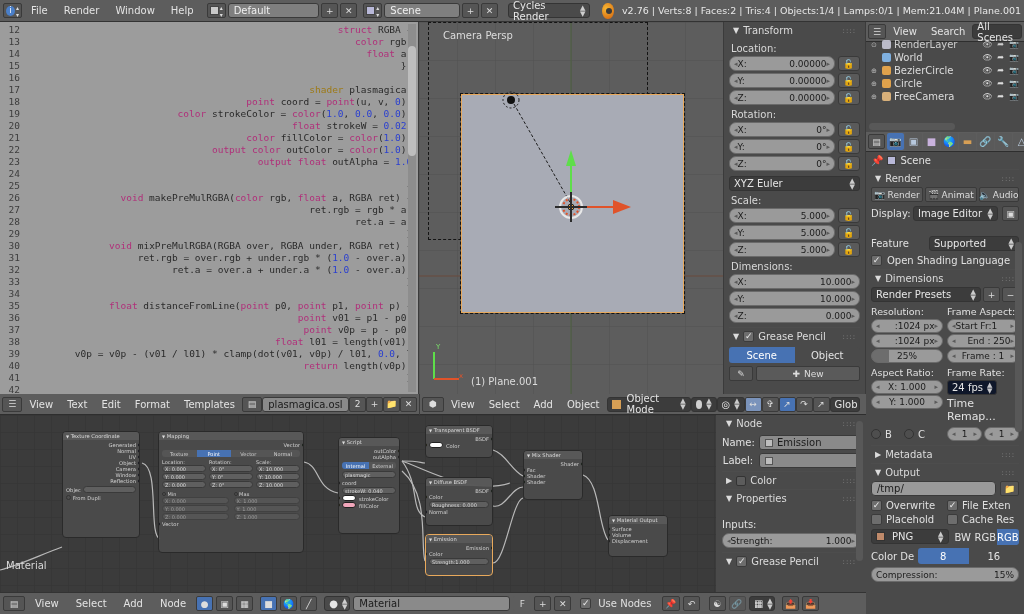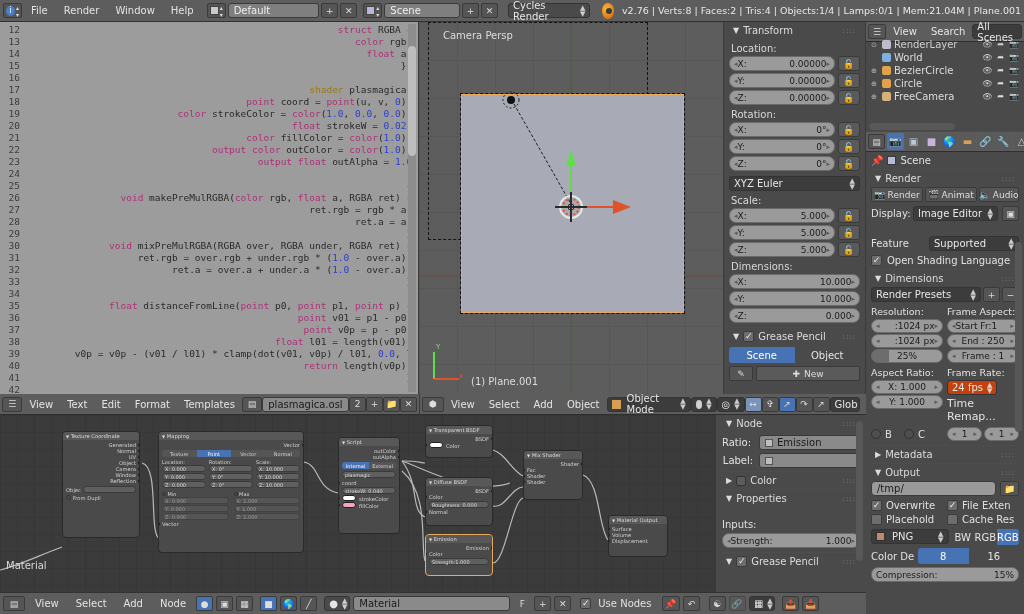--- a/index.html
+++ b/index.html
@@ -589,21 +589,21 @@
         </div>
         <div>
           <div style="font-size:9.5px;margin-bottom:2px;">Frame Aspect:</div>
           <div class="numf" style="margin-bottom:1px;">
               <span class="ar">◂</span>
               <span class="val" style="text-align:left;">Start Fr:1</span>
               <span class="ar">▸</span>
             </div>
           <div class="numf" style="margin-bottom:1px;">
               <span class="ar">◂</span>
-              <span class="val" style="text-align:center;">End : 250</span>
+              <span class="val" style="text-align:right;">End : 250</span>
               <span class="ar">▸</span>
             </div>
           <div class="numf">
               <span class="ar">◂</span>
               <span class="val" style="text-align:center;">Frame : 1</span>
               <span class="ar">▸</span>
             </div>
         </div>
       </div>
       <div class="twocol" style="margin-top:4px;">
@@ -615,21 +615,21 @@
               <span class="ar">▸</span>
             </div>
           <div class="numf">
               <span class="ar">◂</span>
               <span class="val" style="text-align:center;">Y: 1.000</span>
               <span class="ar">▸</span>
             </div>
         </div>
         <div>
           <div style="font-size:9.5px;margin-bottom:2px;">Frame Rate:</div>
-          <div class="drop" style="background:#c2410c;margin-bottom:2px;">
+          <div class="drop" style="background:#0f172a;margin-bottom:2px;">
             <span>24 fps</span>
             <span class="arw">▲<br>▼</span>
           </div>
           <div style="font-size:11px;margin-bottom:2px;">Time Remap...</div>
         </div>
       </div>
       <div class="twocol" style="margin-top:2px;">
         <div style="display:flex;align-items:center;gap:4px;">
           <span class="radio"></span>
           <span>B</span>
@@ -906,21 +906,21 @@
   </div>
 
   <div id="nodeprops">
     <div style="padding:0 6px;">
       <div class="panelhdr" style="border-top:none;">
         <span class="tri">▼</span>
         <span>Node</span>
         <span class="grip">::::</span>
       </div>
       <div style="display:flex;align-items:center;gap:5px;margin-top:3px;">
-        <span style="width:32px;">Ratio:</span>
+        <span style="width:32px;">Name:</span>
         <div class="txtfield" style="flex:1;border-radius:3px;">
           <span style="width:8px;height:8px;background:#bdbdbd;border:1px solid #555;display:inline-block;margin-right:4px;"></span>
           <span>Emission</span>
         </div>
       </div>
       <div style="display:flex;align-items:center;gap:5px;margin-top:3px;">
         <span style="width:32px;text-align:center;">Label:</span>
         <div class="txtfield" style="flex:1;border-radius:3px;">
           <span style="width:8px;height:8px;background:#bdbdbd;border:1px solid #555;display:inline-block;margin-right:4px;"></span>
           <span></span>

